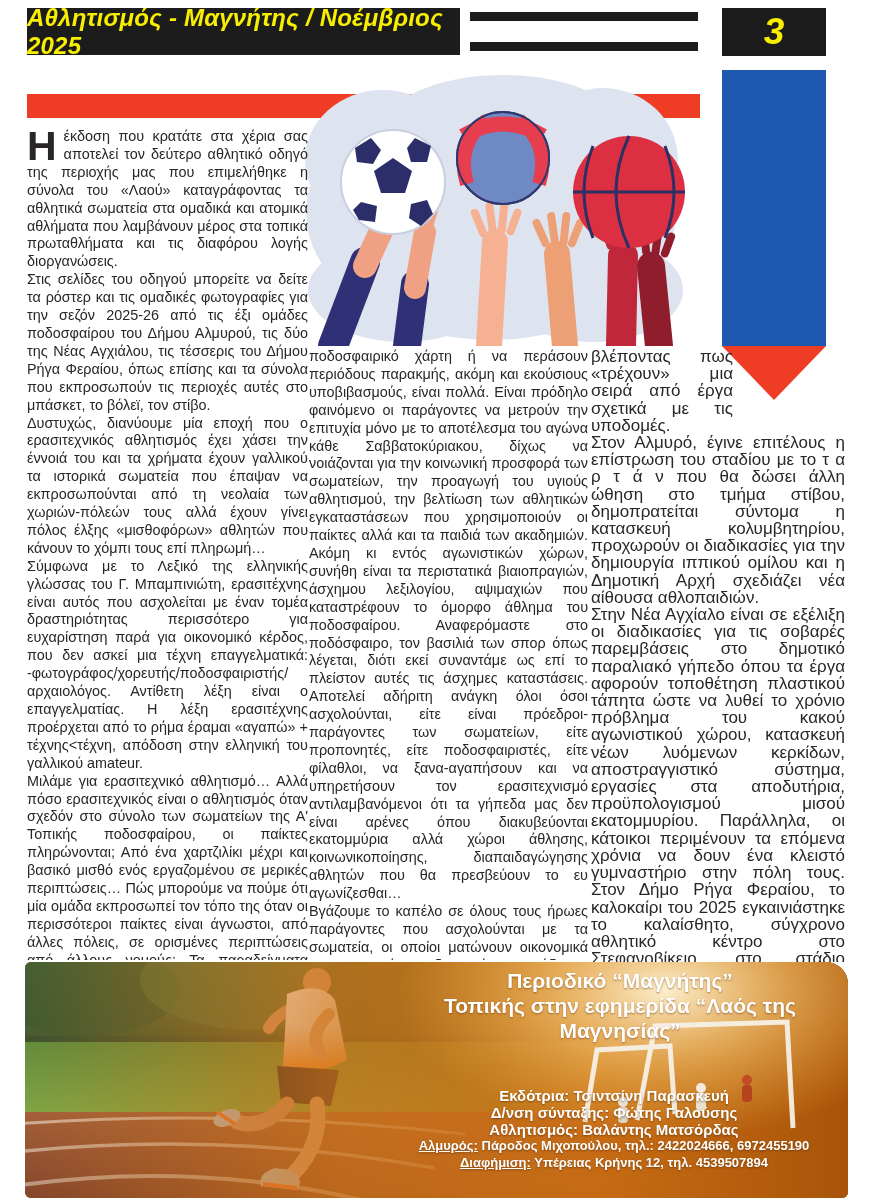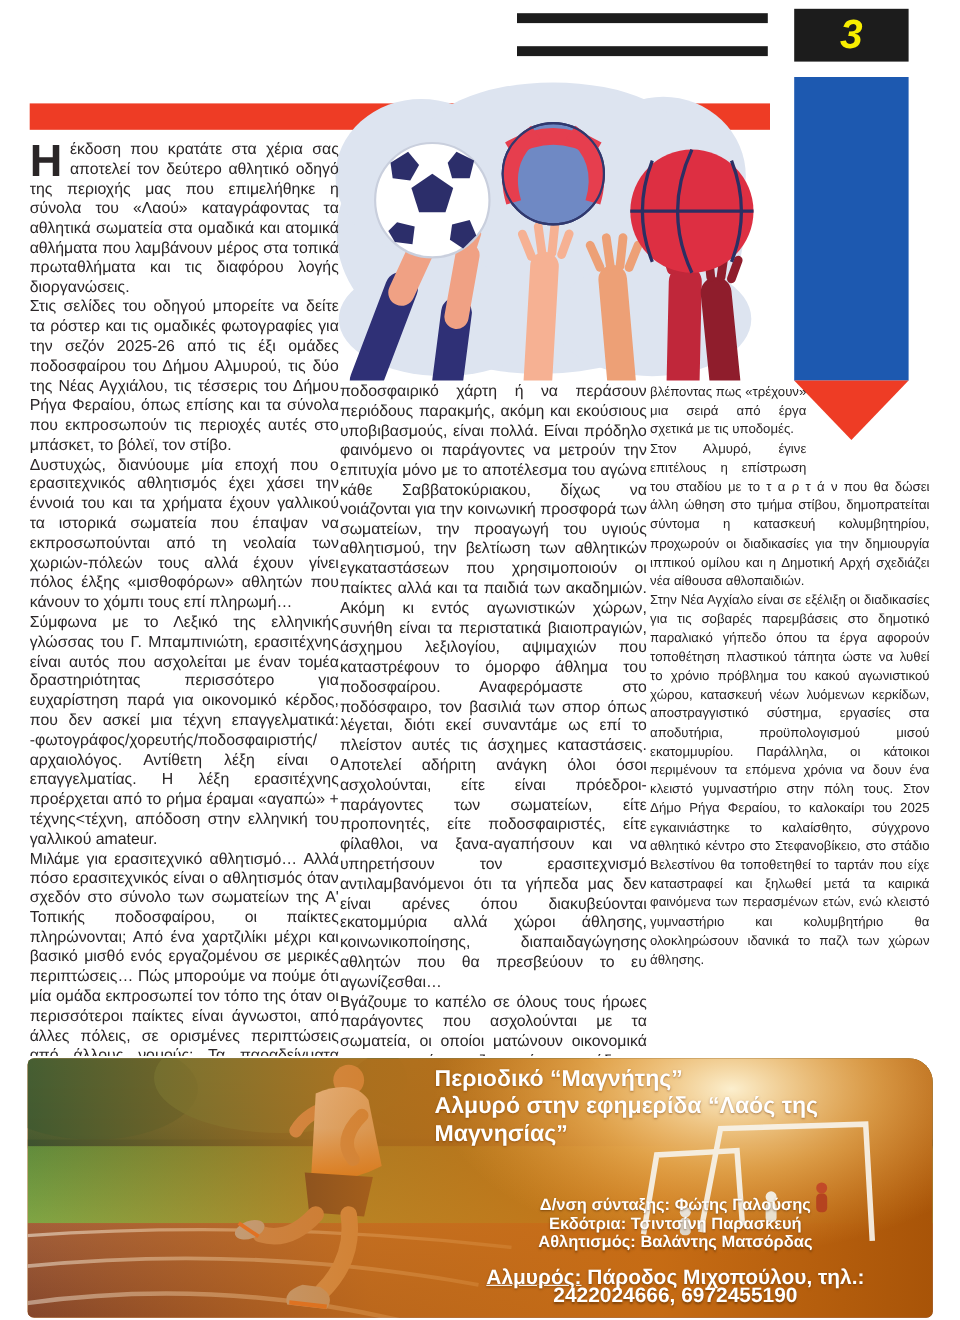--- a/index.html
+++ b/index.html
@@ -22,42 +22,43 @@
   .blue-arrowhead{position:absolute;left:722px;top:346px;width:0;height:0;
     border-left:52px solid transparent;border-right:52px solid transparent;border-top:54px solid #ee3c25;}
   .illustration{position:absolute;left:303px;top:70px;width:402px;height:276px;}
 
   
   .col{position:absolute;text-align:justify;color:#2a2627;font-size:14.4px;
        line-height:17.9px;overflow:hidden;}
   .col p{margin:0;}
   .col-1{left:27px;top:128px;width:281px;height:832px;}
   .col-2{left:309px;top:348px;width:279px;height:612px;}
-  .col-3{left:591px;top:348px;width:254px;height:614px;font-size:12px;line-height:17.2px;}
+  .col-3{left:591px;top:348px;width:254px;height:614px;font-size:17px;line-height:17.2px;}
   .dropcap{float:left;font-weight:bold;font-size:41px;line-height:34px;margin:1px 7px 0 0;}
   .arrow-spacer{float:right;width:112px;height:72px;}
 
   
   .footer{position:absolute;left:25px;top:962px;width:823px;height:236px;
           border-radius:6px 22px 6px 6px;overflow:hidden;background:#b06a2a;}
   .footer-art{position:absolute;left:0;top:0;width:823px;height:236px;display:block;}
-  .footer-heading{position:absolute;left:370px;top:6px;width:450px;
+  .footer-heading{position:absolute;left:370px;top:6px;width:450px;text-align:center;
     color:#ffffff;font-weight:bold;font-size:21px;line-height:25px;
     text-shadow:0 1px 2px rgba(110,50,0,.55);}
   .footer-credits{position:absolute;left:360px;top:126px;width:458px;text-align:center;
     color:#ffffff;font-weight:bold;font-size:15px;line-height:16.8px;
     text-shadow:0 1px 2px rgba(80,40,0,.6);}
-  .footer-credits .contact{font-size:19px;margin-top:16px;}
+  .footer-credits .contact{font-size:13px;}
   .footer-credits .u{text-decoration:underline;}
 </style>
 </head>
 <body>
 
 <div class="page">
 
+  <div class="masthead-title">Αθλητισμός - Μαγνήτης / Νοέμβριος 2025</div>
   <div class="rule rule-top"></div>
   <div class="rule rule-bottom"></div>
   <div class="pagenum">3</div>
 
   <div class="redbar"></div>
   <div class="bluebar"></div>
   <div class="blue-arrowhead"></div>
 
   <svg class="illustration" viewBox="0 0 402 276" aria-hidden="true">
     <g>
@@ -230,25 +231,25 @@
           <rect x="593" y="145" width="10" height="16" rx="4" fill="#ddd5c8"></rect>
         <circle cx="676" cy="126" r="5" fill="#f2ece0"></circle>
           <rect x="671" y="131" width="10" height="18" rx="4" fill="#e8e0d0"></rect>
         <circle cx="722" cy="118" r="5" fill="#c24a28"></circle>
           <rect x="717" y="123" width="10" height="17" rx="4" fill="#b5431f"></rect>
       </g>
     </svg>
 
     <div class="footer-heading">
       <div>Περιοδικό “Μαγνήτης”</div>
-      <div>Αλμυρό στην εφημερίδα “Λαός της Μαγνησίας”</div>
+      <div>Τοπικής στην εφημερίδα “Λαός της Μαγνησίας”</div>
     </div>
 
     <div class="footer-credits">
+      <div>Εκδότρια: Τσιντσίνη Παρασκευή</div>
       <div>Δ/νση σύνταξης: Φώτης Γαλούσης</div>
-      <div>Εκδότρια: Τσιντσίνη Παρασκευή</div>
       <div>Αθλητισμός: Βαλάντης Ματσόρδας</div>
       <div class="contact"><span class="u">Αλμυρός:</span><span> Πάροδος Μιχοπούλου, τηλ.: 2422024666, 6972455190</span></div>
       <div class="contact"><span class="u">Διαφήμιση:</span><span> Υπέρειας Κρήνης 12, τηλ. 4539507894</span></div>
     </div>
   </div>
 
 </div>
 
 </body></html>

